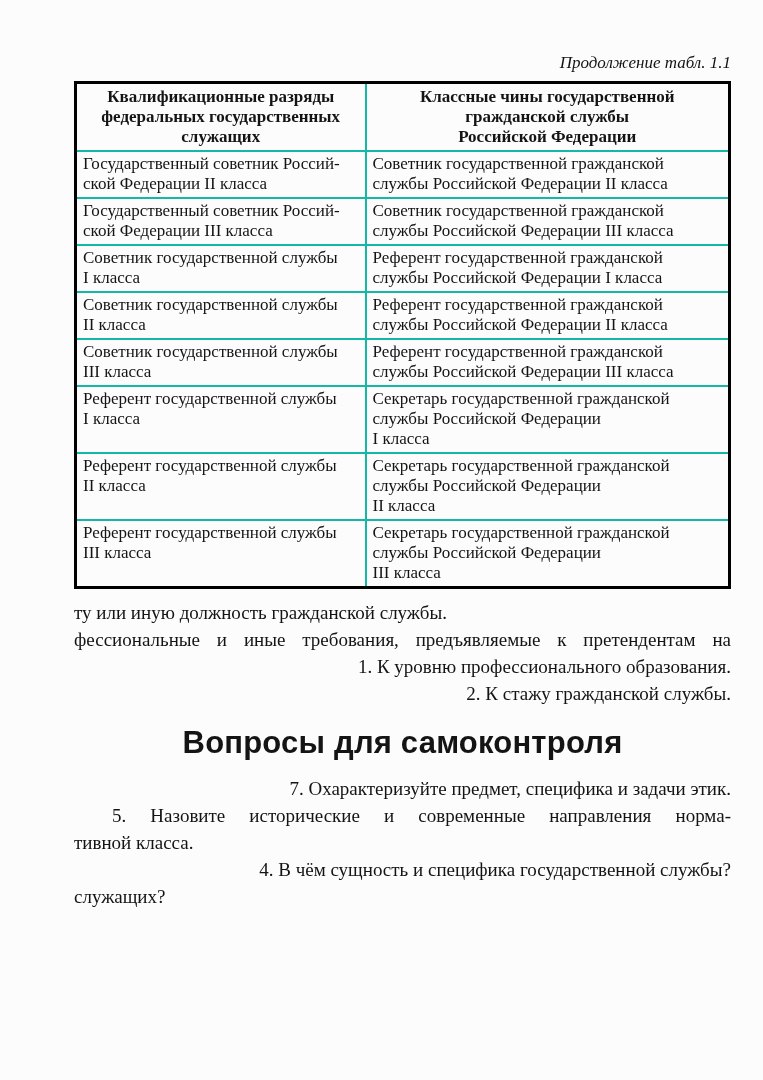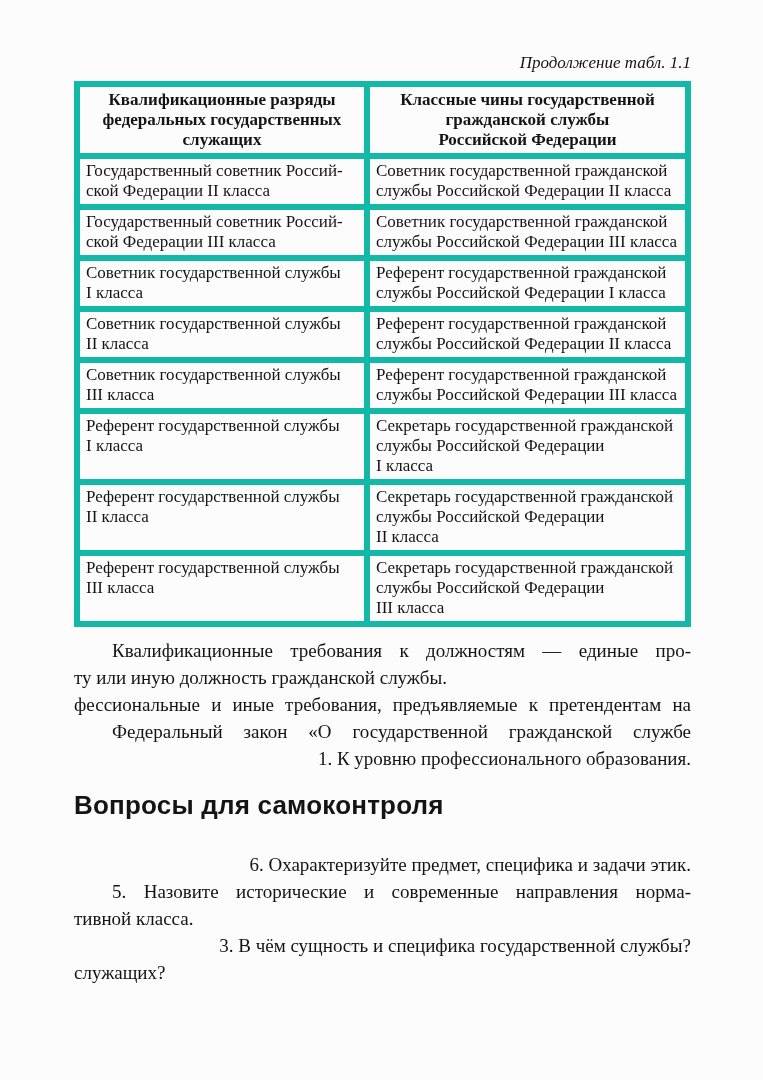--- a/index.html
+++ b/index.html
@@ -6,38 +6,38 @@
   body {
     width: 763px; height: 1080px;
     background: #f4f4f4;
     font-family: "Liberation Serif", serif;
   }
   .page {
     box-sizing: border-box;
     width: 763px; height: 1080px;
     background: #fcfcfc;
     color: #141414;
-    padding: 52px 72px 0 74px;
+    padding: 52px 32px 0 74px;
     overflow: hidden;
   }
   .caption {
     text-align: right;
     font-style: italic;
     font-size: 17px;
     line-height: 22px;
     margin-bottom: 7px;
   }
   table.ranks {
     border-collapse: collapse;
     width: 100%;
     table-layout: fixed;
     border: 3px solid #000;
   }
   table.ranks th, table.ranks td {
-    border: 6px solid #14b8a6;
+    border: 2px solid #14b8a6;
     white-space: pre-line;
     vertical-align: top;
     padding: 2px 6px 3px 6px;
     font-size: 17px;
     line-height: 20px;
   }
   table.ranks th {
     text-align: center;
     font-weight: bold;
     padding-top: 3px;
@@ -45,22 +45,23 @@
   .body-text { margin-top: 10px; }
   .line {
     font-size: 19px;
     line-height: 27px;
   }
   .jfull { text-align: justify; text-align-last: justify; }
   .indent { padding-left: 38px; text-align: right; }
   .questions-heading {
     font-family: "Liberation Sans", sans-serif;
     font-weight: bold;
-    font-size: 26px;
-    margin: 18px 0 30px 0;
+    font-size: 31px;
+    text-align: center;
+    margin: 18px 0 14px 0;
     letter-spacing: 0.2px;
   }
 </style>
 </head>
 <body>
 
 <div class="page">
 
   <div class="caption">Продолжение табл. 1.1</div>
 
@@ -130,46 +131,45 @@
         <td>Секретарь государственной гражданской
 службы Российской Федерации
 III класса</td>
       </tr>
     </tbody>
   </table>
 
   <div class="body-text">
 
     <div>
-      <div class="line jfull indent">Квалификационные требования к должностям — единые про-</div>
       <div class="line">ту или иную должность гражданской службы.</div>
       <div class="line jfull">фессиональные и иные требования, предъявляемые к претендентам на</div>
     </div>
 
     <div>
-      <div class="line jfull indent">Федеральный закон «О государственной гражданской службе</div>
     </div>
 
     <div>
       <div class="line indent">1. К уровню профессионального образования.</div>
+      <div class="line indent">2. К стажу гражданской службы.</div>
     </div>
 
   </div>
 
   <div class="questions-heading">Вопросы для самоконтроля</div>
 
   <div>
     <div>
-      <div class="line indent">6. Охарактеризуйте предмет, специфика и задачи этик.</div>
+      <div class="line indent">7. Охарактеризуйте предмет, специфика и задачи этик.</div>
     </div>
     <div>
       <div class="line jfull indent">5. Назовите исторические и современные направления норма-</div>
       <div class="line">тивной класса.</div>
     </div>
     <div>
-      <div class="line indent">3. В чём сущность и специфика государственной службы?</div>
+      <div class="line indent">4. В чём сущность и специфика государственной службы?</div>
     </div>
     <div>
       <div class="line">служащих?</div>
     </div>
   </div>
 
 </div>
 
 </body></html>

